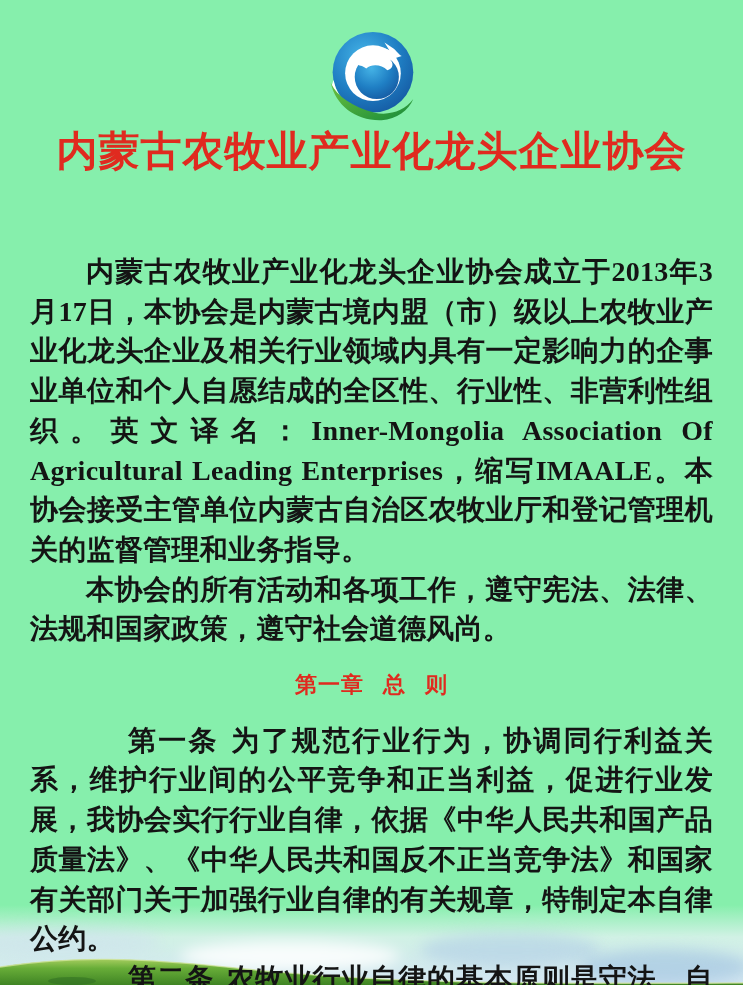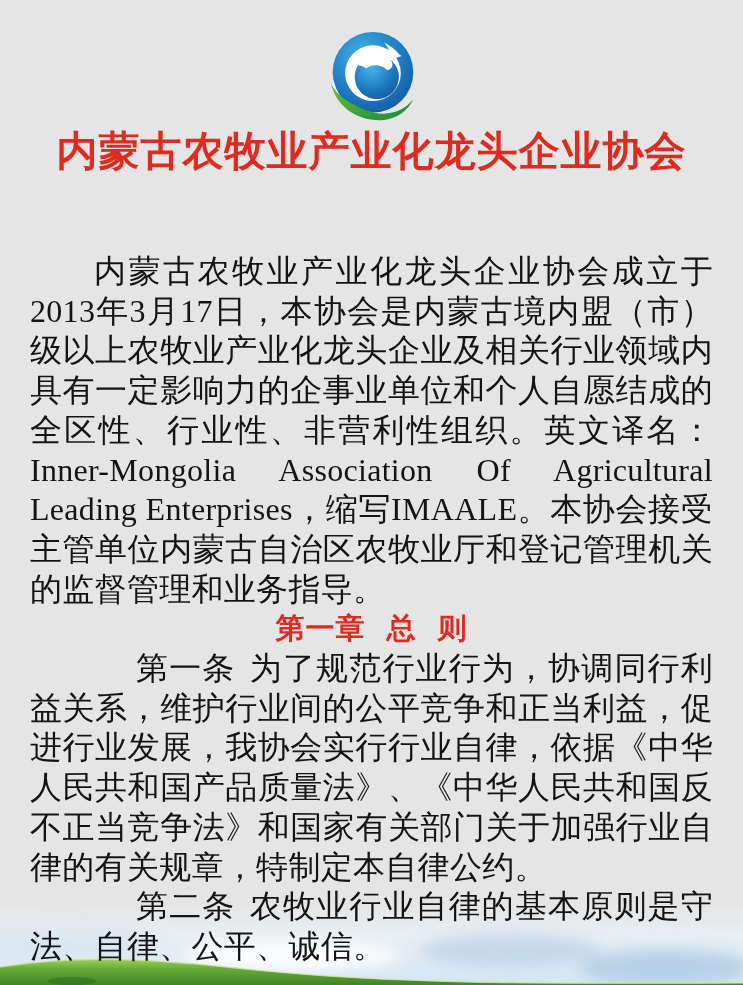--- a/index.html
+++ b/index.html
@@ -1,47 +1,47 @@
 <!DOCTYPE html>
 <html><head>
 <meta charset="utf-8">
 <style>
   html,body { margin:0; padding:0; background:#ffffff; }
   .page {
     position:relative; width:743px; height:985px; margin:0 auto;
-    background:#e5e5e5; overflow:hidden;
+    background:#86efac; overflow:hidden;
     font-family:"Liberation Serif", serif;
   }
   .logo-wrap {
     position:absolute; top:30px; left:0; right:0;
     display:flex; justify-content:center;
   }
   .logo { width:96px; height:96px; display:block; }
   .title-block {
     position:absolute; top:126px; left:0; right:0;
     text-align:center; color:#e02a1f;
     font-family:"Liberation Sans", sans-serif; font-weight:bold;
     font-size:41px; line-height:51px; letter-spacing:1px;
     z-index:2;
   }
   .content {
     position:absolute; top:252px; left:30px; right:30px; z-index:2;
   }
   p.body {
-    margin:0; font-size:32px; line-height:39.7px; font-weight:normal;
+    margin:0; font-size:28px; line-height:39.7px; font-weight:bold;
     color:#141414; text-align:justify; text-indent:2em;
     letter-spacing:0.3px;
   }
   .article-label {
     font-family:"Liberation Sans", sans-serif;
     margin-right:0.45em;
     margin-left:42px;
   }
   h2.chapter {
-    margin:0; font-size:29px; line-height:39.7px; font-weight:bold;
+    margin:16px; font-size:22px; line-height:39.7px; font-weight:bold;
     color:#e02a1f; text-align:center;
     font-family:"Liberation Sans", sans-serif;
     word-spacing:12px; letter-spacing:1px;
   }
   .landscape {
     position:absolute; bottom:0; left:0; width:743px; height:80px;
     z-index:1; overflow:hidden;
   }
   .sky {
     position:absolute; inset:0;
@@ -85,20 +85,21 @@
       <path d="M34,36 C40,22 58,15 68,21 L63,13 L72,19 C76,22 78,26 81,27 L69,31 C73,35 72,40 66,42 C60,36 50,35 44,40 C40,37 36,37 34,36 Z" fill="#ffffff"></path>
     </svg>
   </div>
 
   <div class="title-block">
     <div>内蒙古农牧业产业化龙头企业协会</div>
   </div>
 
   <div class="content">
     <p class="body">内蒙古农牧业产业化龙头企业协会成立于2013年3月17日，本协会是内蒙古境内盟（市）级以上农牧业产业化龙头企业及相关行业领域内具有一定影响力的企事业单位和个人自愿结成的全区性、行业性、非营利性组织。英文译名：Inner-Mongolia Association Of Agricultural Leading Enterprises，缩写IMAALE。本协会接受主管单位内蒙古自治区农牧业厅和登记管理机关的监督管理和业务指导。</p>
+    <p class="body">本协会的所有活动和各项工作，遵守宪法、法律、法规和国家政策，遵守社会道德风尚。</p>
 
     <h2 class="chapter">第一章 总 则</h2>
 
     <p class="body"><span class="article-label">第一条</span><span>为了规范行业行为，协调同行利益关系，维护行业间的公平竞争和正当利益，促进行业发展，我协会实行行业自律，依据《中华人民共和国产品质量法》、《中华人民共和国反不正当竞争法》和国家有关部门关于加强行业自律的有关规章，特制定本自律公约。</span></p>
 
     <p class="body"><span class="article-label">第二条</span><span>农牧业行业自律的基本原则是守法、自律、公平、诚信。</span></p>
 
   </div>
 
   <div class="landscape">

